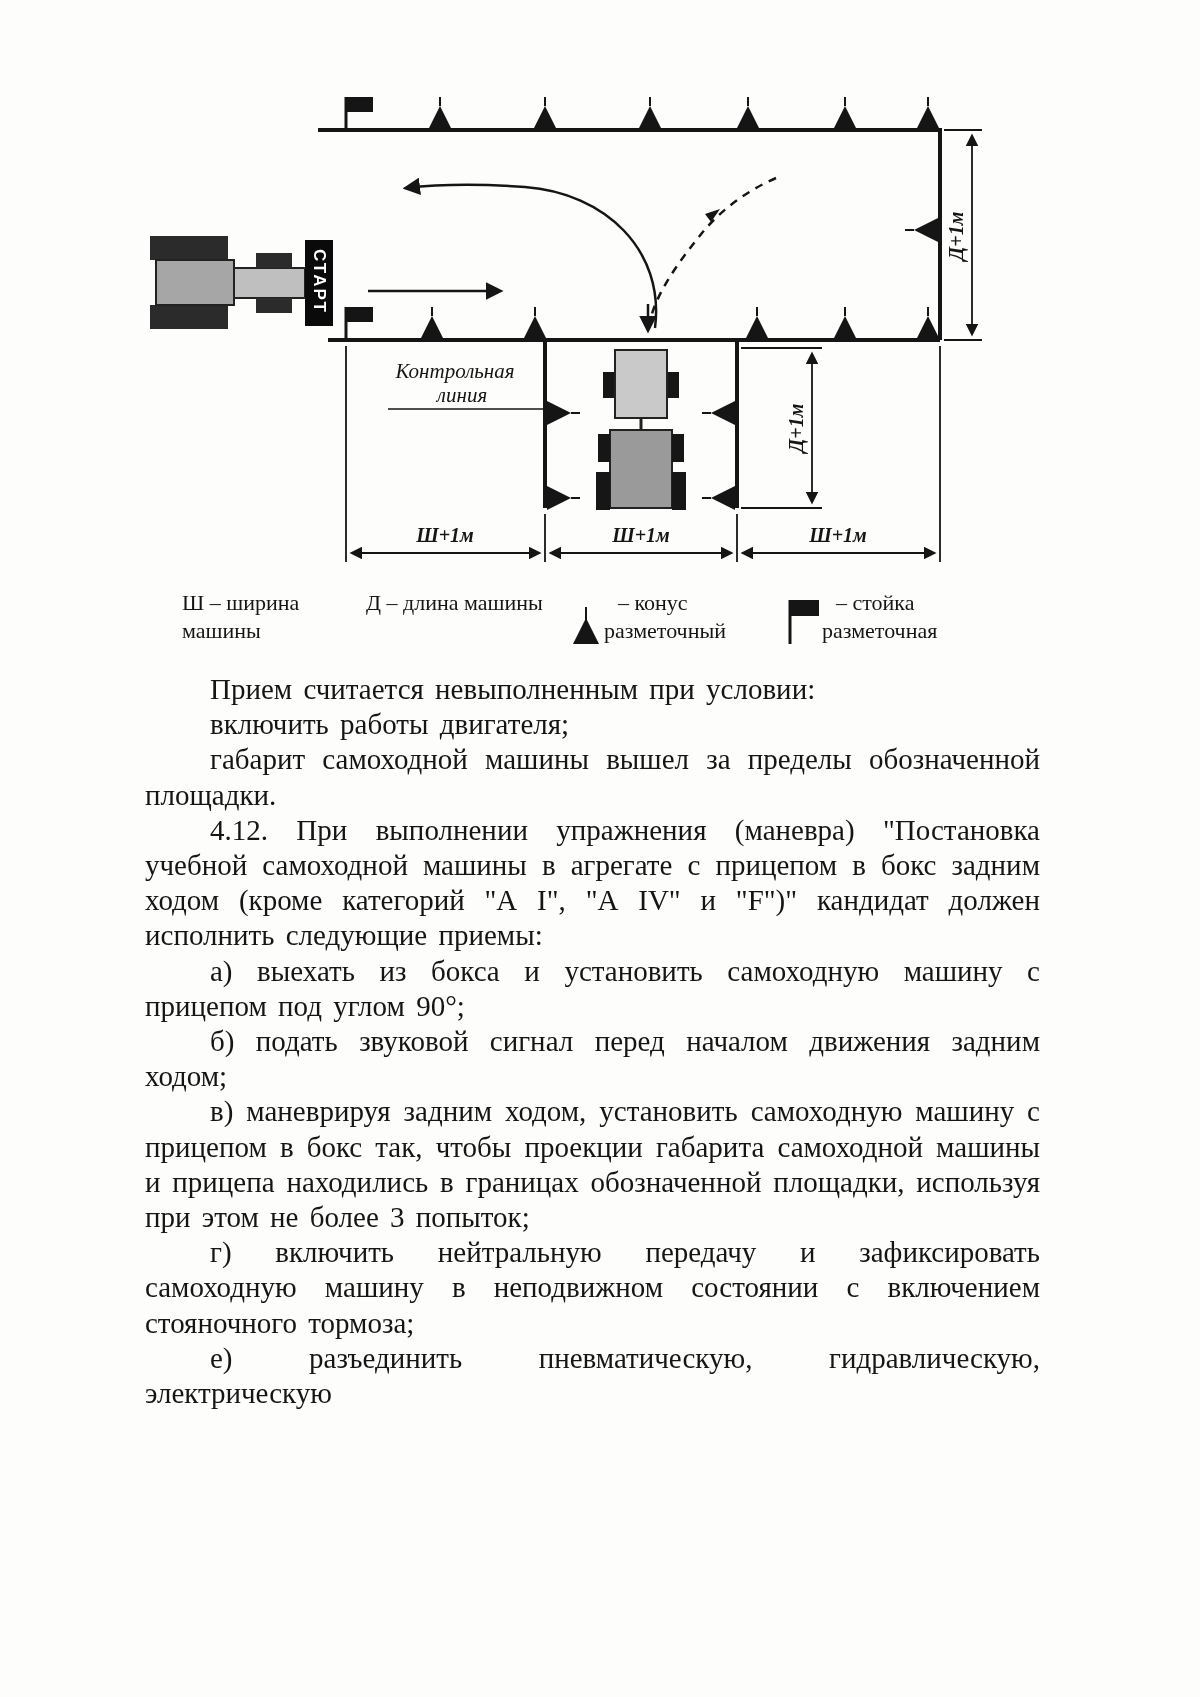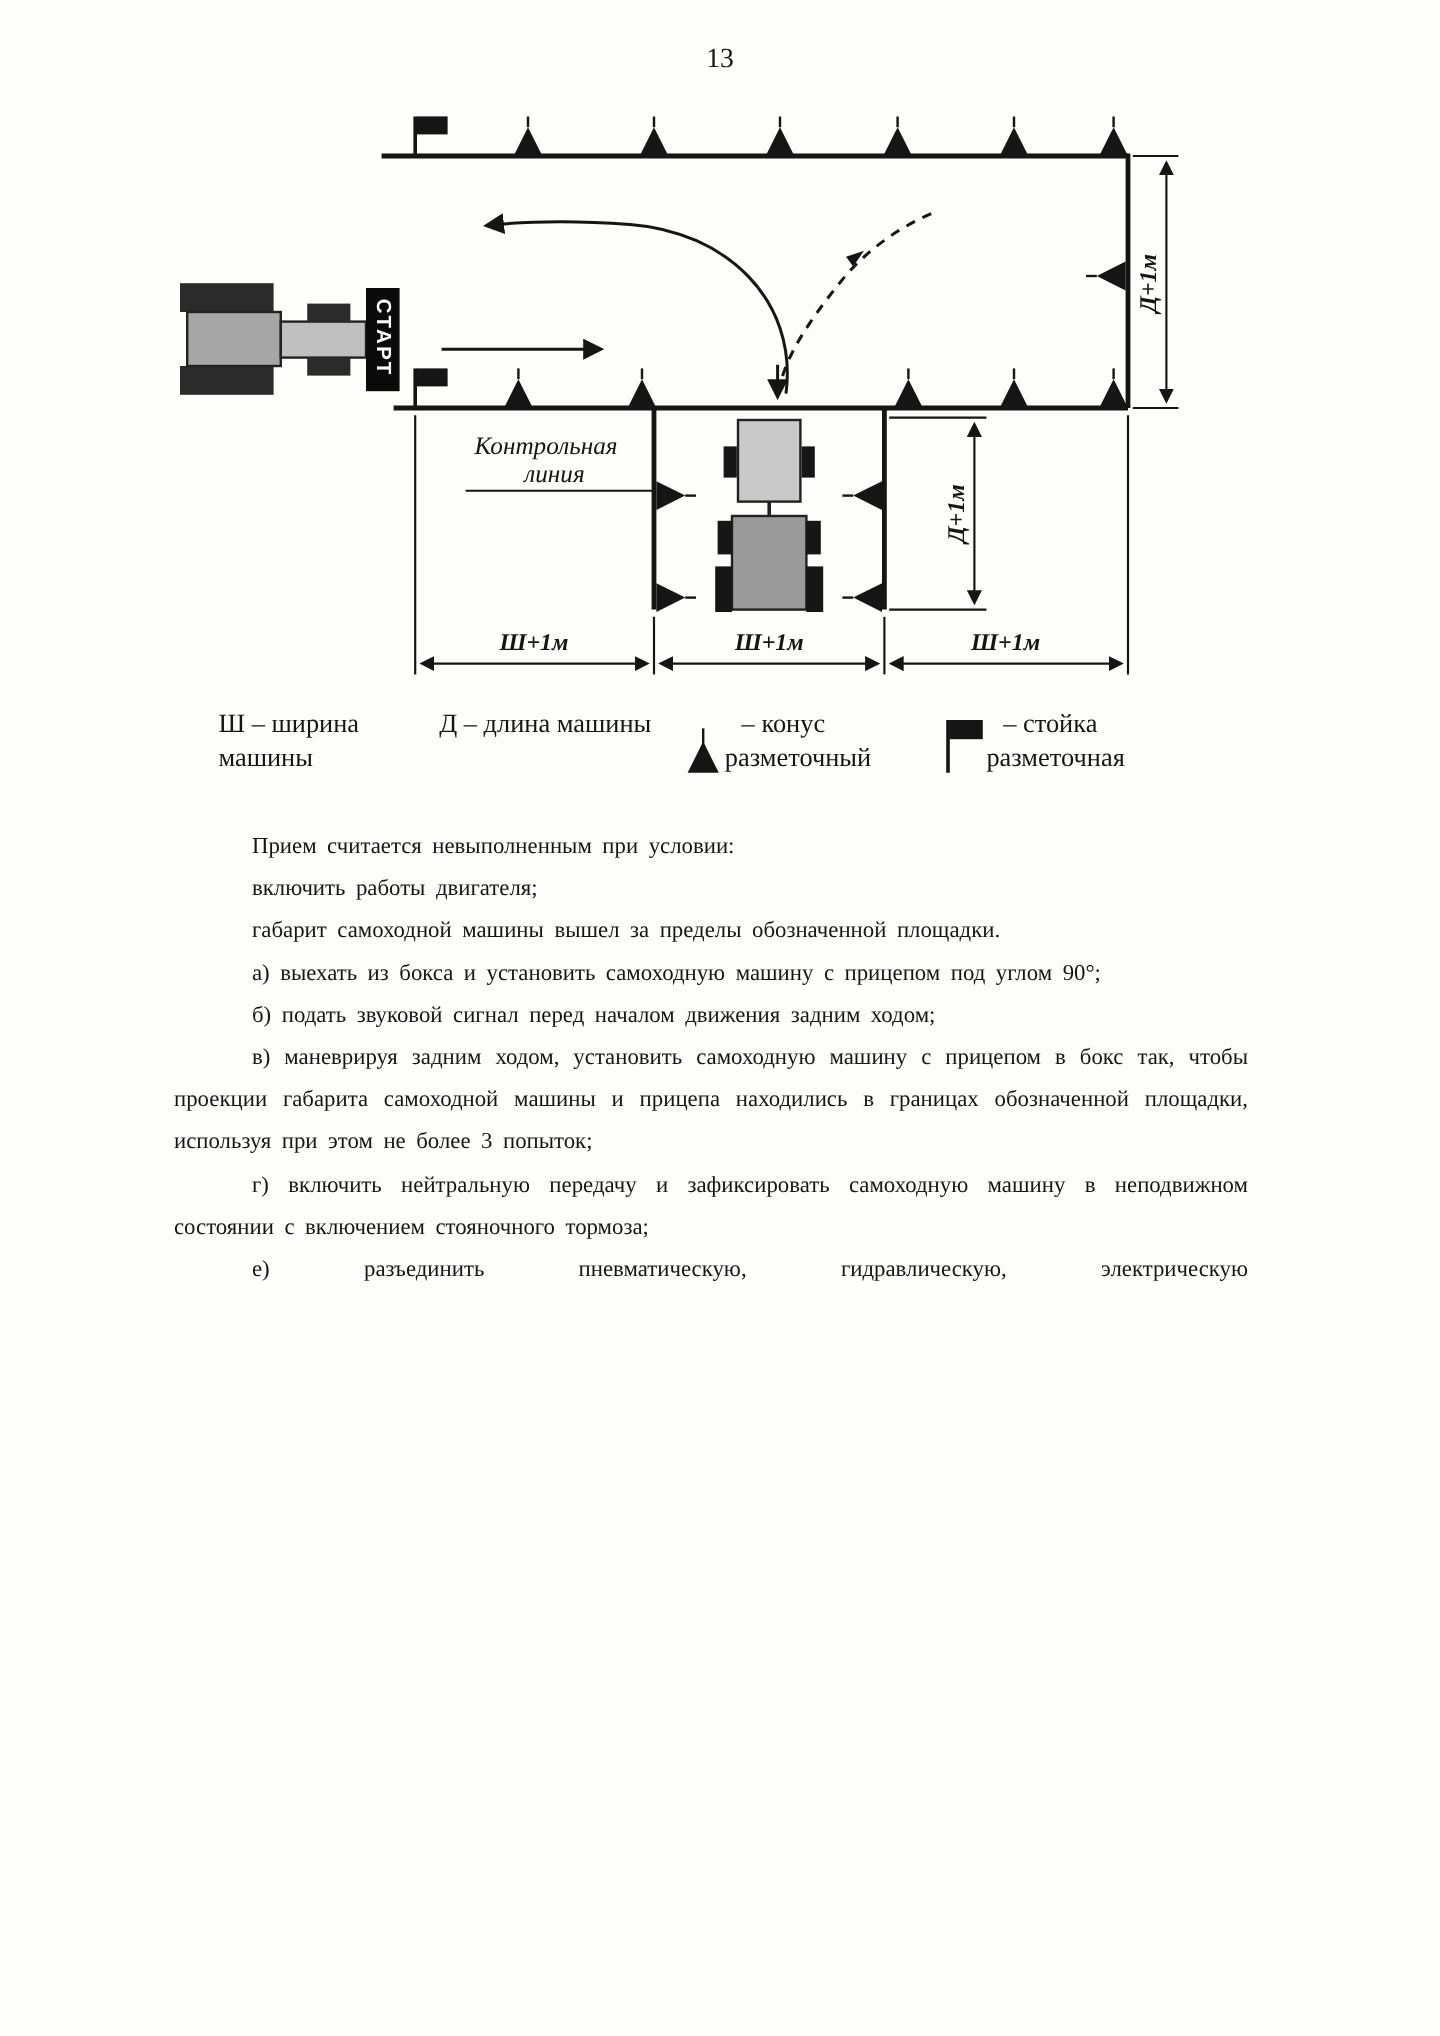--- a/index.html
+++ b/index.html
@@ -11,42 +11,40 @@
     font-family: "Liberation Serif", serif;
   }
   .page-number {
     position: absolute; top: 36px; left: 35px; width: 1130px;
     text-align: center; font-size: 23px;
   }
   .diagram { position: absolute; top: 78px; left: 70px; }
 
   .body-text {
     position: absolute; top: 672px; left: 145px; width: 895px;
-    font-size: 19px; line-height: 35.2px; text-align: justify;
+    font-size: 29px; line-height: 35.2px; text-align: justify;
     word-spacing: 4px;
-    margin-top: 16px;
   }
   .body-text p { margin: 0; text-indent: 65px; }
   .body-text p.justify-last { text-align-last: justify; font-family: Liberation Serif, serif; }
 
   svg text { font-family: "Liberation Serif", serif; fill: #151515; }
   .ctrl-label  { font-style: italic; font-size: 21px; }
   .dim-label   { font-style: italic; font-weight: bold; font-size: 20px; }
   .legend-text { font-size: 22px; }
   .start-text  {
     font-family: "Liberation Sans", sans-serif; font-weight: bold;
     font-size: 17px; fill: #ffffff; letter-spacing: 2px;
   }
 </style>
 </head>
 <body>
 
 <div class="page">
 
-  <div class="page-number">13</div>
 
   <svg class="diagram" width="1010" height="590" viewBox="0 0 1010 590">
     <defs>
       <marker id="arr" viewBox="0 0 10 10" refX="8" refY="5" markerWidth="7" markerHeight="7" orient="auto-start-reverse">
         <path d="M0,0 L10,5 L0,10 z" fill="#151515"></path>
       </marker>
       <g id="coneUp">
         <line x1="0" y1="-24" x2="0" y2="-33" stroke="#151515" stroke-width="2"></line>
         <polygon points="-12,0 12,0 0,-24" fill="#151515"></polygon>
       </g>
@@ -166,20 +164,21 @@
       </g>
       <text class="legend-text" x="766" y="532">– стойка</text>
       <text class="legend-text" x="752" y="560">разметочная</text>
     </g>
   </svg>
 
   <div class="body-text">
     <p>Прием считается невыполненным при условии:</p>
     <p>включить работы двигателя;</p>
     <p>габарит самоходной машины вышел за пределы обозначенной площадки.</p>
+    <p>4.12. При выполнении упражнения (маневра) "Постановка учебной самоходной машины в агрегате с прицепом в бокс задним ходом (кроме категорий "А I", "А IV" и "F")" кандидат должен исполнить следующие приемы:</p>
     <p>а) выехать из бокса и установить самоходную машину с прицепом под углом 90°;</p>
     <p>б) подать звуковой сигнал перед началом движения задним ходом;</p>
     <p>в) маневрируя задним ходом, установить самоходную машину с прицепом в бокс так, чтобы проекции габарита самоходной машины и прицепа находились в границах обозначенной площадки, используя при этом не более 3 попыток;</p>
     <p>г) включить нейтральную передачу и зафиксировать самоходную машину в неподвижном состоянии с включением стояночного тормоза;</p>
     <p class="justify-last">е) разъединить пневматическую, гидравлическую, электрическую</p>
   </div>
 
 </div>
 
 </body></html>

